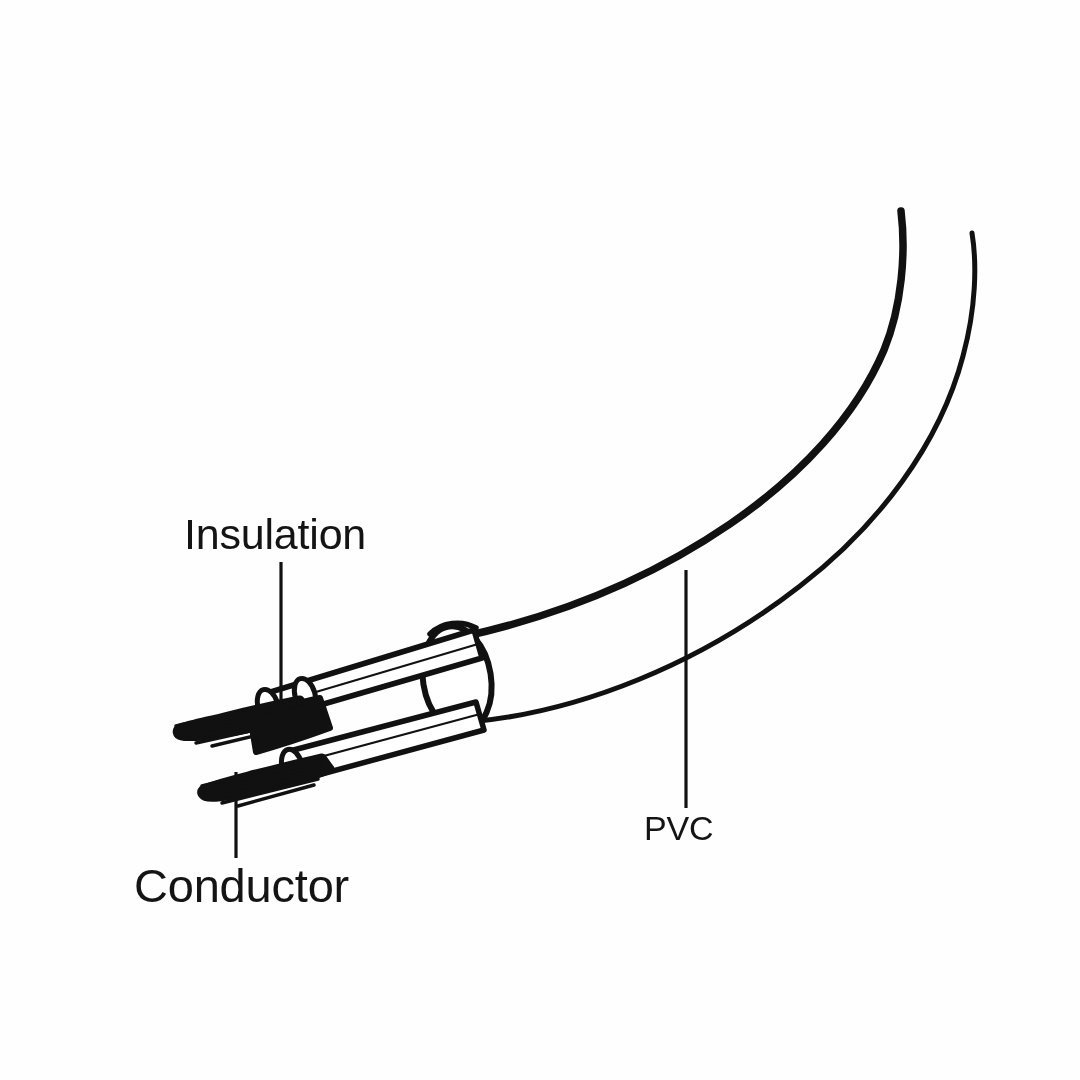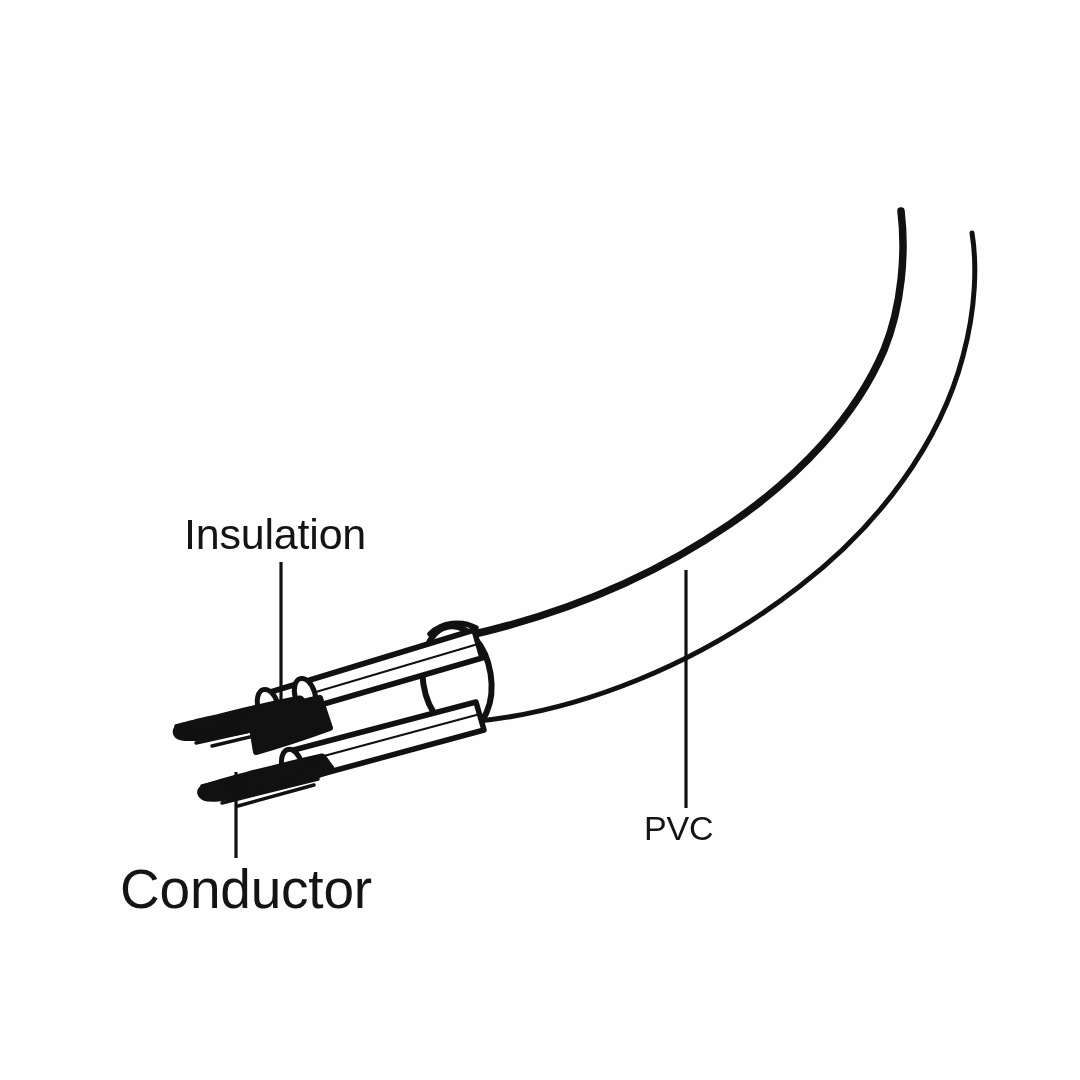--- a/index.html
+++ b/index.html
@@ -27,21 +27,21 @@
     position: absolute;
     color: #141414;
     font-family: "Liberation Sans", "DejaVu Sans", sans-serif;
     font-weight: 400;
     white-space: nowrap;
     letter-spacing: -0.2px;
     line-height: 1;
     user-select: none;
   }
   #label-insulation { left: 184px; top: 513px; font-size: 43px; }
-  #label-conductor  { left: 120px; top: 862px; font-size: 55px; }
+  #label-conductor  { left: 134px; top: 862px; font-size: 47px; }
   #label-pvc        { left: 644px; top: 811px; font-size: 34px; }
 </style>
 </head>
 <body>
 
 <div id="stage">
 
   <svg id="diagram" viewBox="0 0 1080 1080" xmlns="http://www.w3.org/2000/svg">
 
     <defs>

